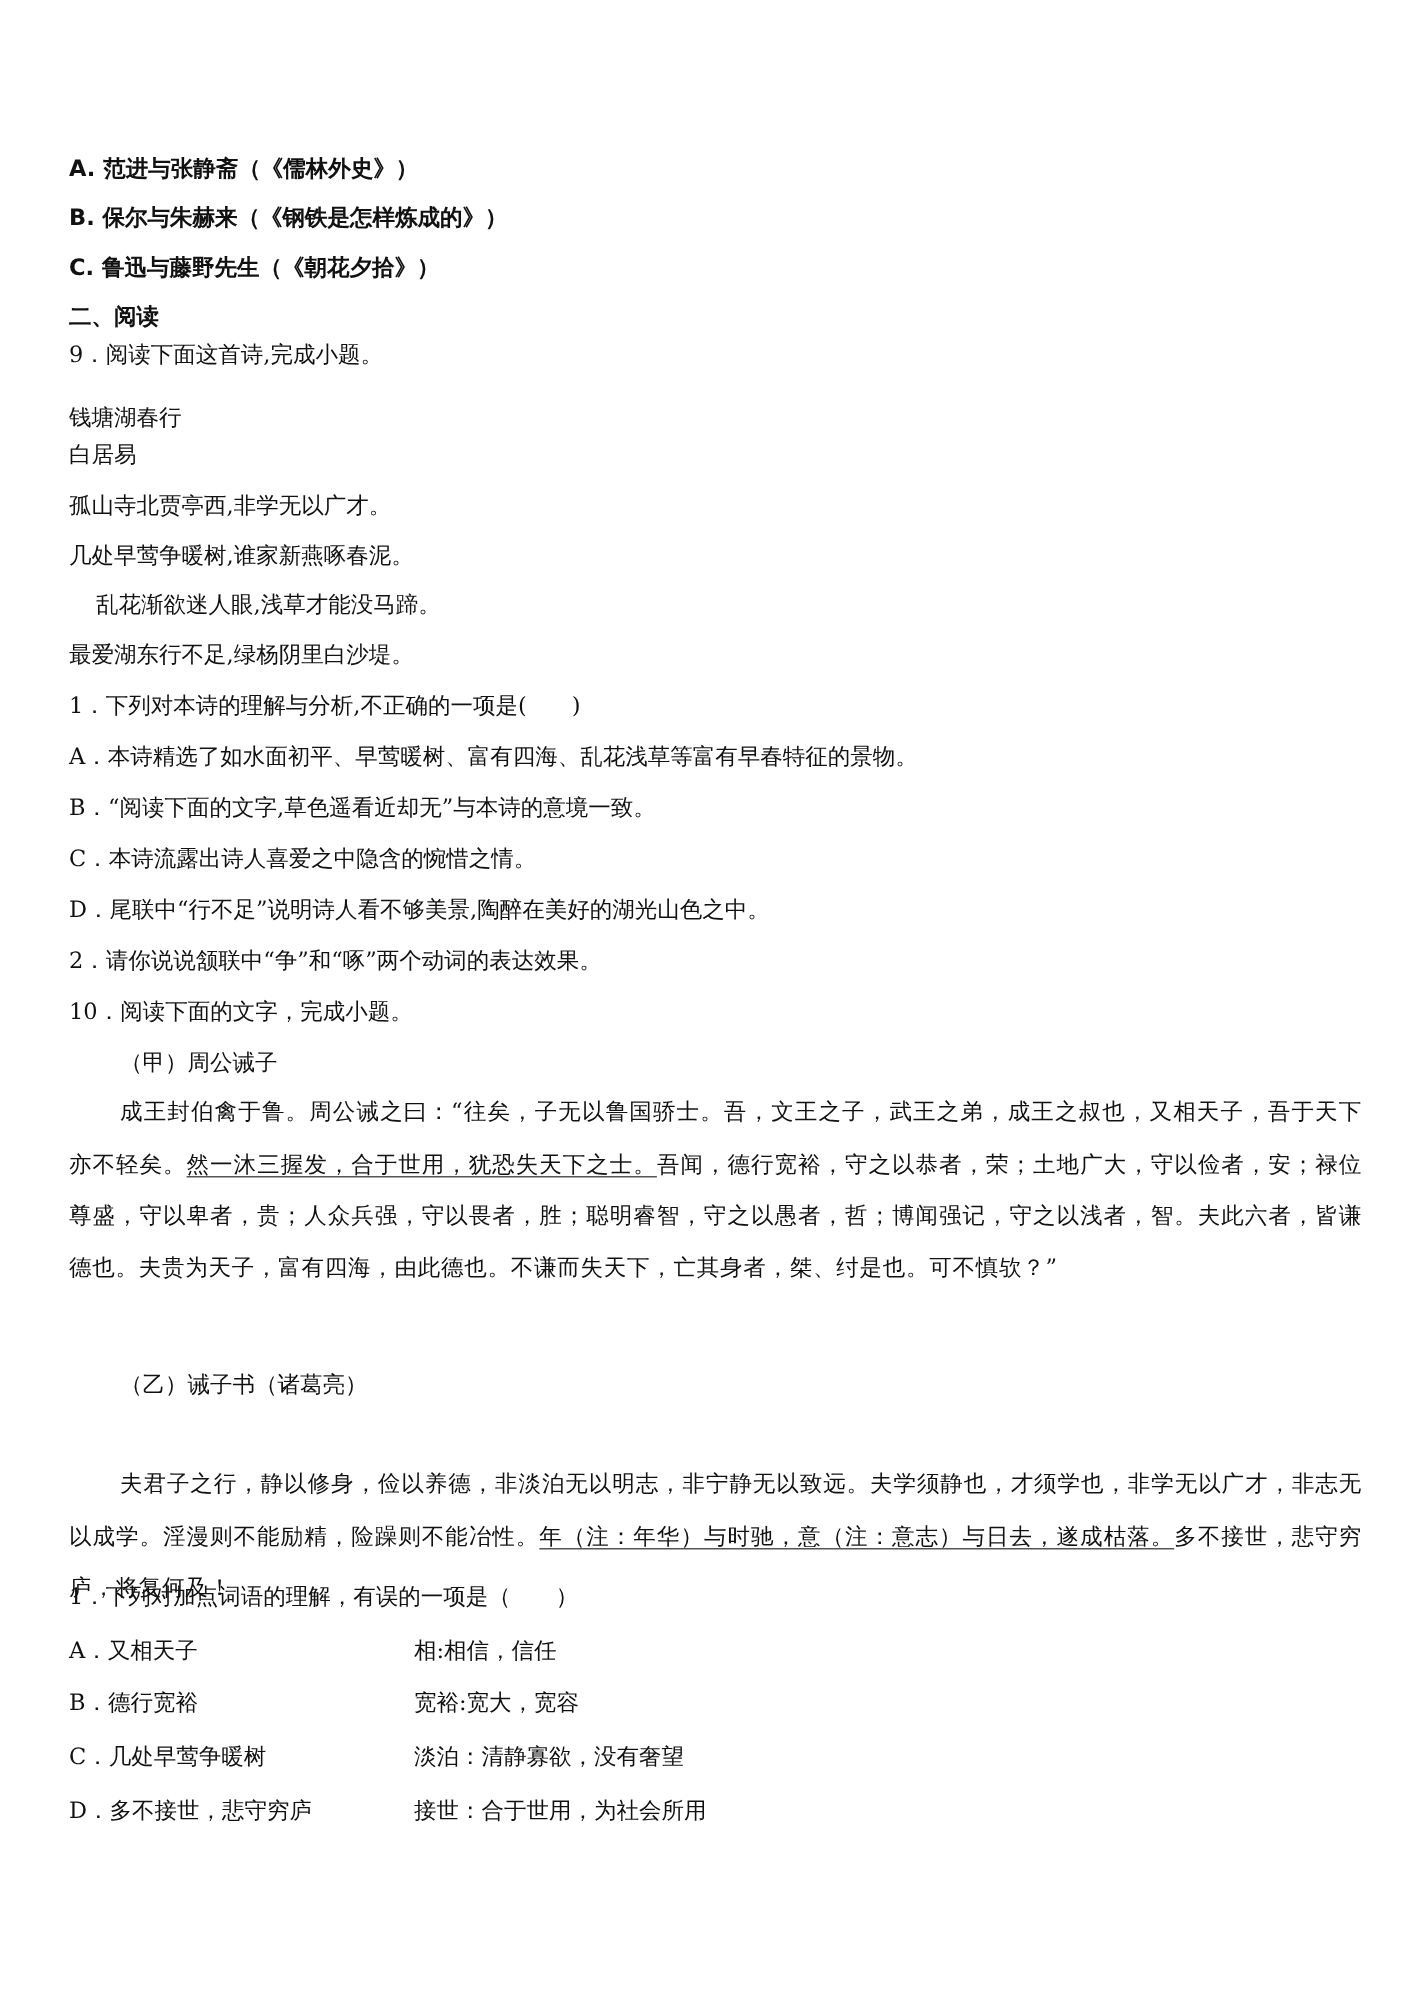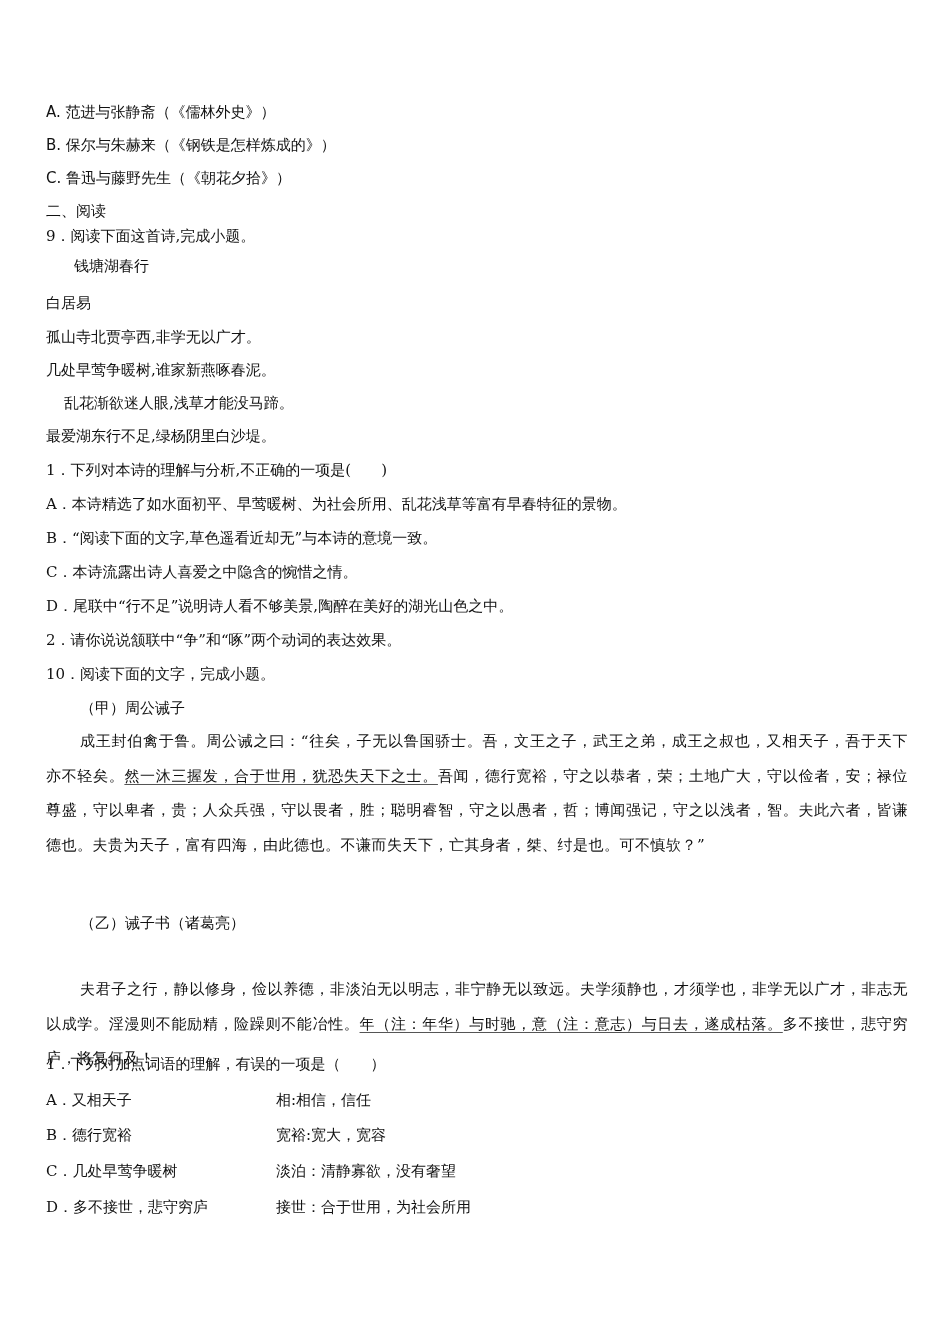--- a/index.html
+++ b/index.html
@@ -16,21 +16,21 @@
       color: #111111;
     }
     .line {
       position: absolute;
       left: 46px;
       white-space: nowrap;
       font-size: 15px;
       line-height: 20px;
     }
     .bold {
-      font-weight: normal;
+      font-weight: bold;
       font-family: "DejaVu Sans", "Liberation Sans", sans-serif;
     }
     .indent2 { left: 80px; }
     .para {
       position: absolute;
       left: 46px;
       width: 862px;
       font-size: 15px;
       line-height: 34.5px;
       text-align: justify;
@@ -62,29 +62,29 @@
   <span>保尔与朱赫来（《钢铁是怎样炼成的》）</span>
 </div>
 <div class="line bold" style="top:168px;">
   <span>C.</span>
   <span>鲁迅与藤野先生（《朝花夕拾》）</span>
 </div>
 
 <div class="line bold" style="top:201px;">二、阅读</div>
 
 <div class="line" style="top:226px;">9．阅读下面这首诗,完成小题。</div>
-<div class="line" style="top:256px;margin-left:28px;">钱塘湖春行</div>
+<div class="line" style="top:268px;">钱塘湖春行</div>
 <div class="line" style="top:293px;">白居易</div>
 <div class="line" style="top:327px;">孤山寺北贾亭西,非学无以广才。</div>
 <div class="line" style="top:360px;">几处早莺争暖树,谁家新燕啄春泥。</div>
 <div class="line" style="top:393px;margin-left:18px;">乱花渐欲迷人眼,浅草才能没马蹄。</div>
 <div class="line" style="top:426px;">最爱湖东行不足,绿杨阴里白沙堤。</div>
 
 <div class="line" style="top:460px;">1．下列对本诗的理解与分析,不正确的一项是(　　)</div>
-<div class="line" style="top:494px;">A．本诗精选了如水面初平、早莺暖树、为社会所用、乱花浅草等富有早春特征的景物。</div>
+<div class="line" style="top:494px;">A．本诗精选了如水面初平、早莺暖树、富有四海、乱花浅草等富有早春特征的景物。</div>
 <div class="line" style="top:528px;">B．“阅读下面的文字,草色遥看近却无”与本诗的意境一致。</div>
 <div class="line" style="top:562px;">C．本诗流露出诗人喜爱之中隐含的惋惜之情。</div>
 <div class="line" style="top:596px;">D．尾联中“行不足”说明诗人看不够美景,陶醉在美好的湖光山色之中。</div>
 <div class="line" style="top:630px;">2．请你说说颔联中“争”和“啄”两个动词的表达效果。</div>
 
 <div class="line" style="top:664px;">10．阅读下面的文字，完成小题。</div>
 <div class="line indent2" style="top:698px;">（甲）周公诫子</div>
 
 <div class="para" style="top:724px;"><span>成王封伯禽于鲁。周公诫之曰：“往矣，子无以鲁国骄士。吾，文王之子，武王之弟，成王之叔也，又相天子，吾于天下亦不轻矣。</span><span class="ul">然一沐三握发，合于世用，犹恐失天下之士。</span><span>吾闻，德行宽裕，守之以恭者，荣；土地广大，守以俭者，安；禄位尊盛，守以卑者，贵；人众兵强，守以畏者，胜；聪明睿智，守之以愚者，哲；博闻强记，守之以浅者，智。夫此六者，皆谦德也。夫贵为天子，富有四海，由此德也。不谦而失天下，亡其身者，桀、纣是也。可不慎欤？”</span></div>
 

